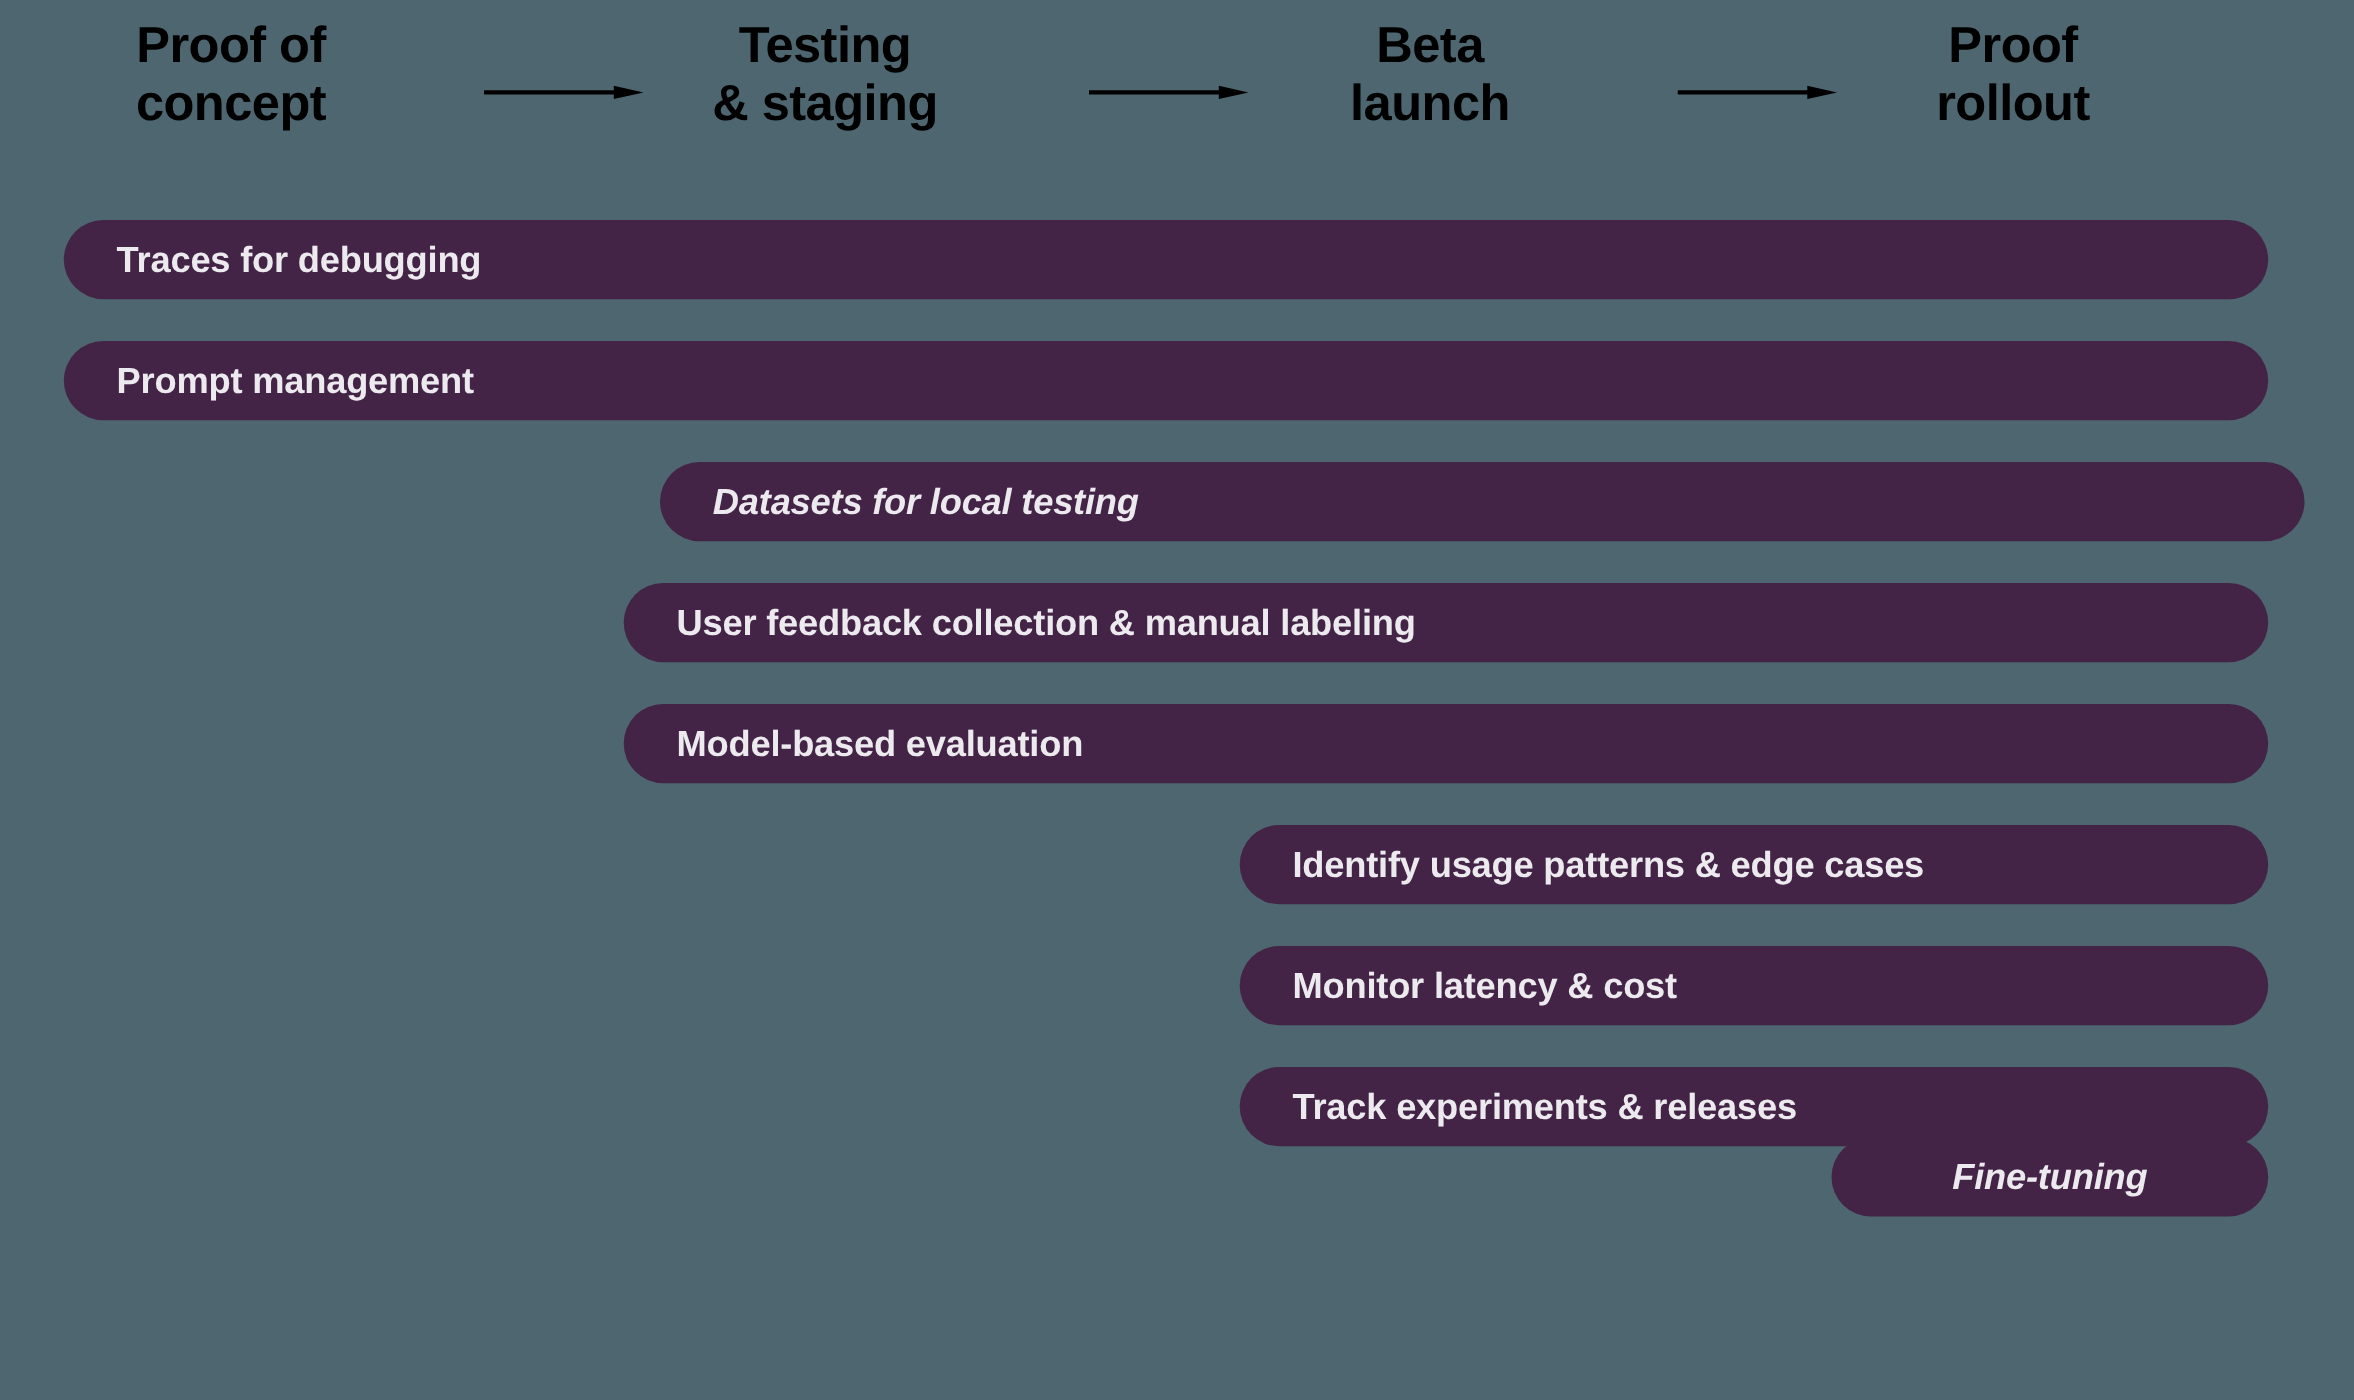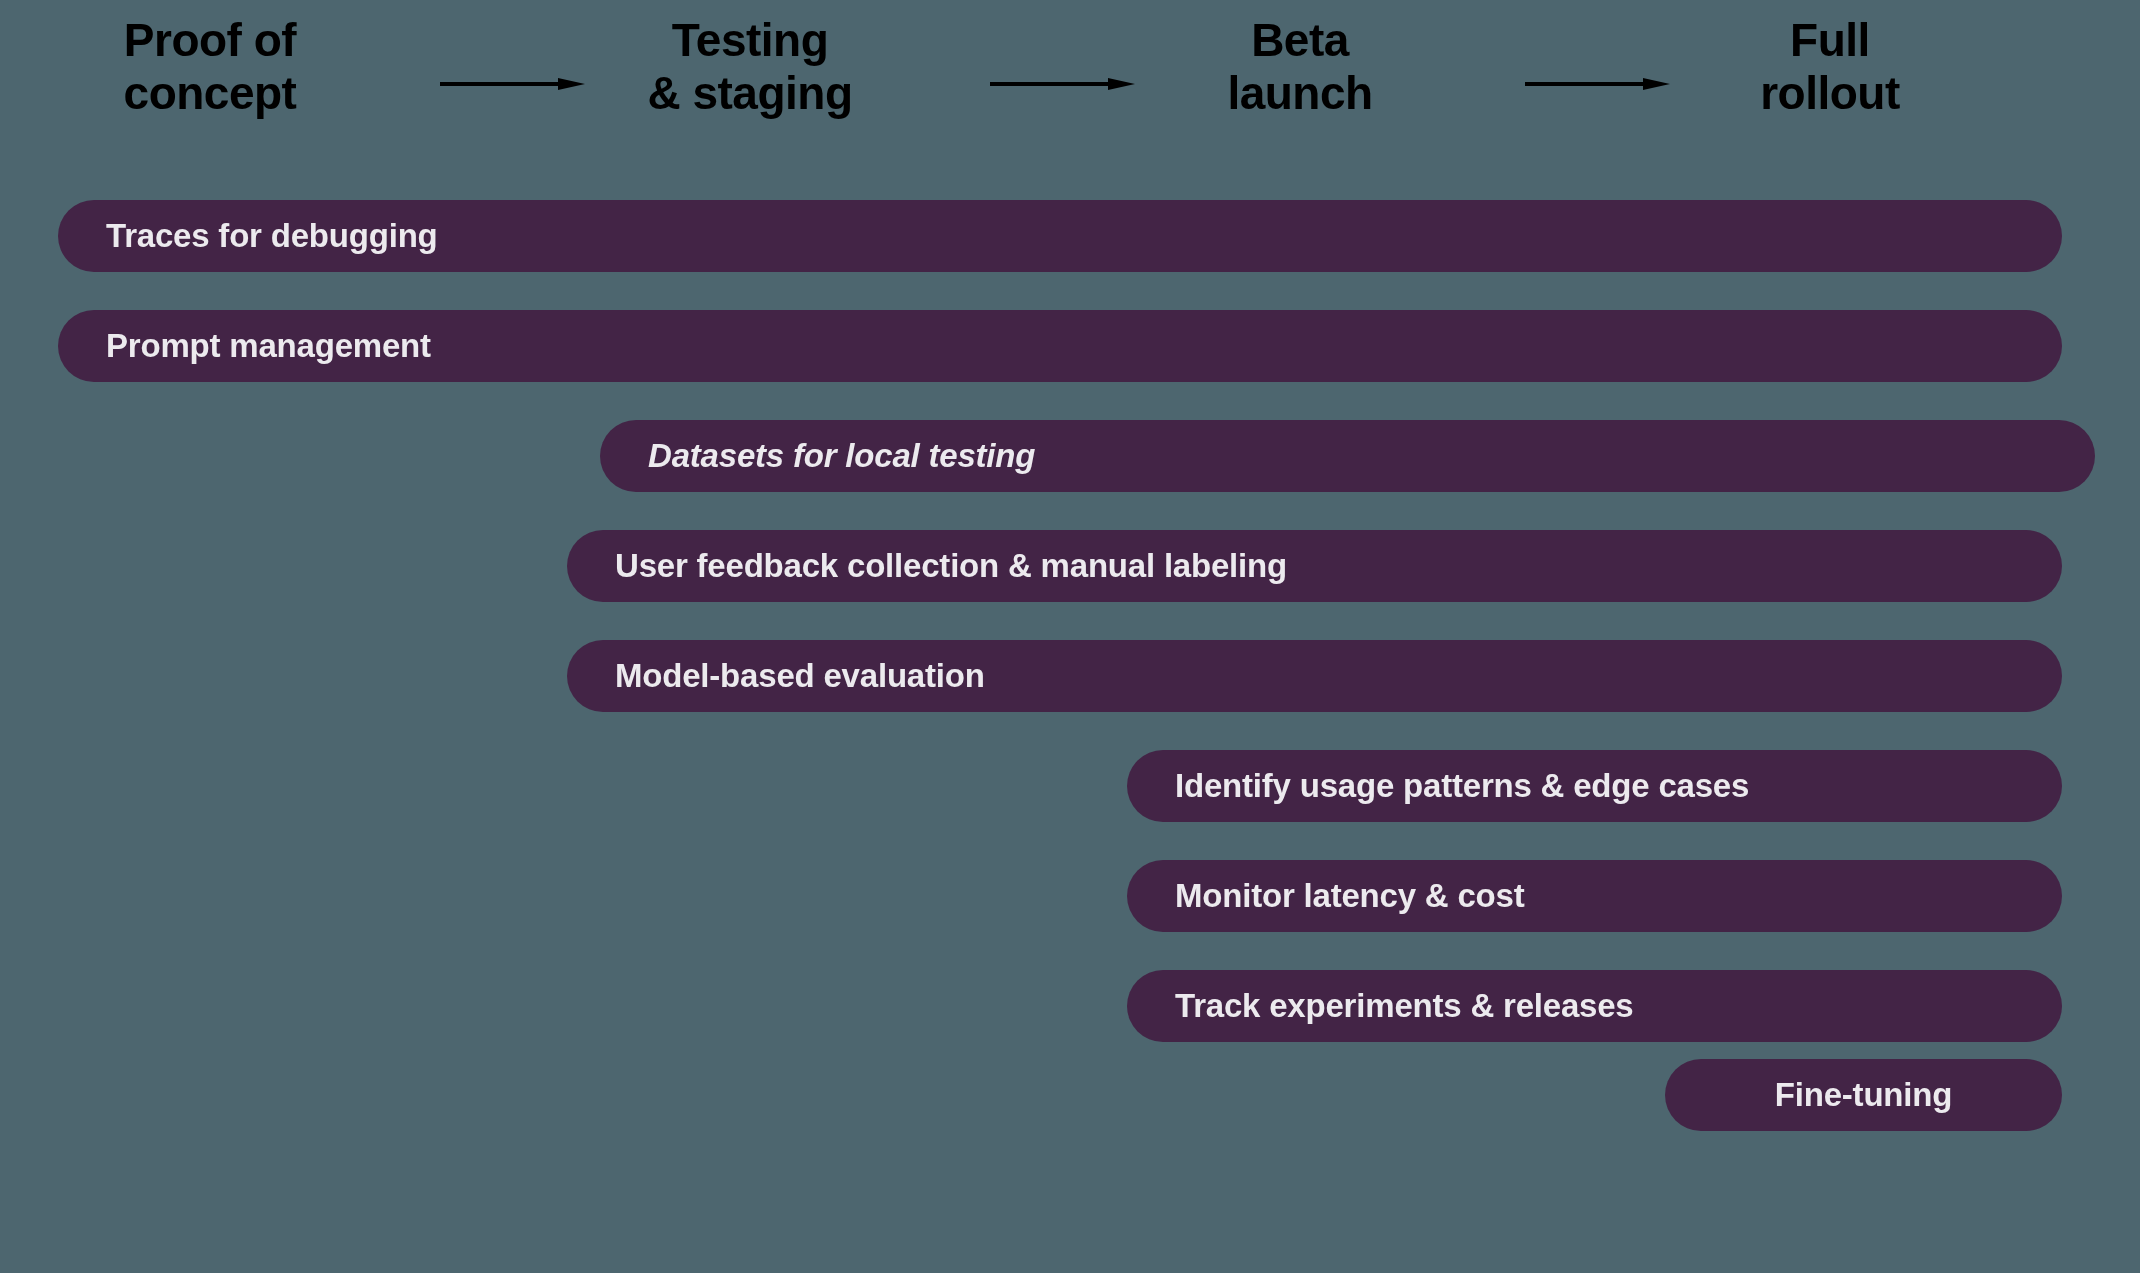--- a/index.html
+++ b/index.html
@@ -107,21 +107,21 @@
 
     <div class="stage stage-2">Beta
 launch</div>
 
     <div class="arrow arrow-2">
       <svg width="145" height="12" viewBox="0 0 145 12" aria-hidden="true">
         <path d="M0 4 H118 V0 L145 6 L118 12 V8 H0 Z" fill="#000000"></path>
       </svg>
     </div>
 
-    <div class="stage stage-3">Full
+    <div class="stage stage-3">Proof
 rollout</div>
   </div>
 
   <div class="bars">
 
     <div class="bar align-left" style="left:58px; width:2004px; top:200px;">
       <span class="bar-label">Traces for debugging</span>
     </div>
 
     <div class="bar align-left" style="left:58px; width:2004px; top:310px;">
@@ -145,18 +145,18 @@
     </div>
 
     <div class="bar align-left" style="left:1127px; width:935px; top:860px;">
       <span class="bar-label">Monitor latency &amp; cost</span>
     </div>
 
     <div class="bar align-left" style="left:1127px; width:935px; top:970px;">
       <span class="bar-label">Track experiments &amp; releases</span>
     </div>
 
-    <div class="bar align-center" style="left:1665px; width:397px; top:1059px;">
+    <div class="bar align-center" style="left:1665px; width:397px; top:1034px;font-style:italic;">
       <span class="bar-label">Fine-tuning</span>
     </div>
 
   </div>
 </div>
 
 </body></html>

